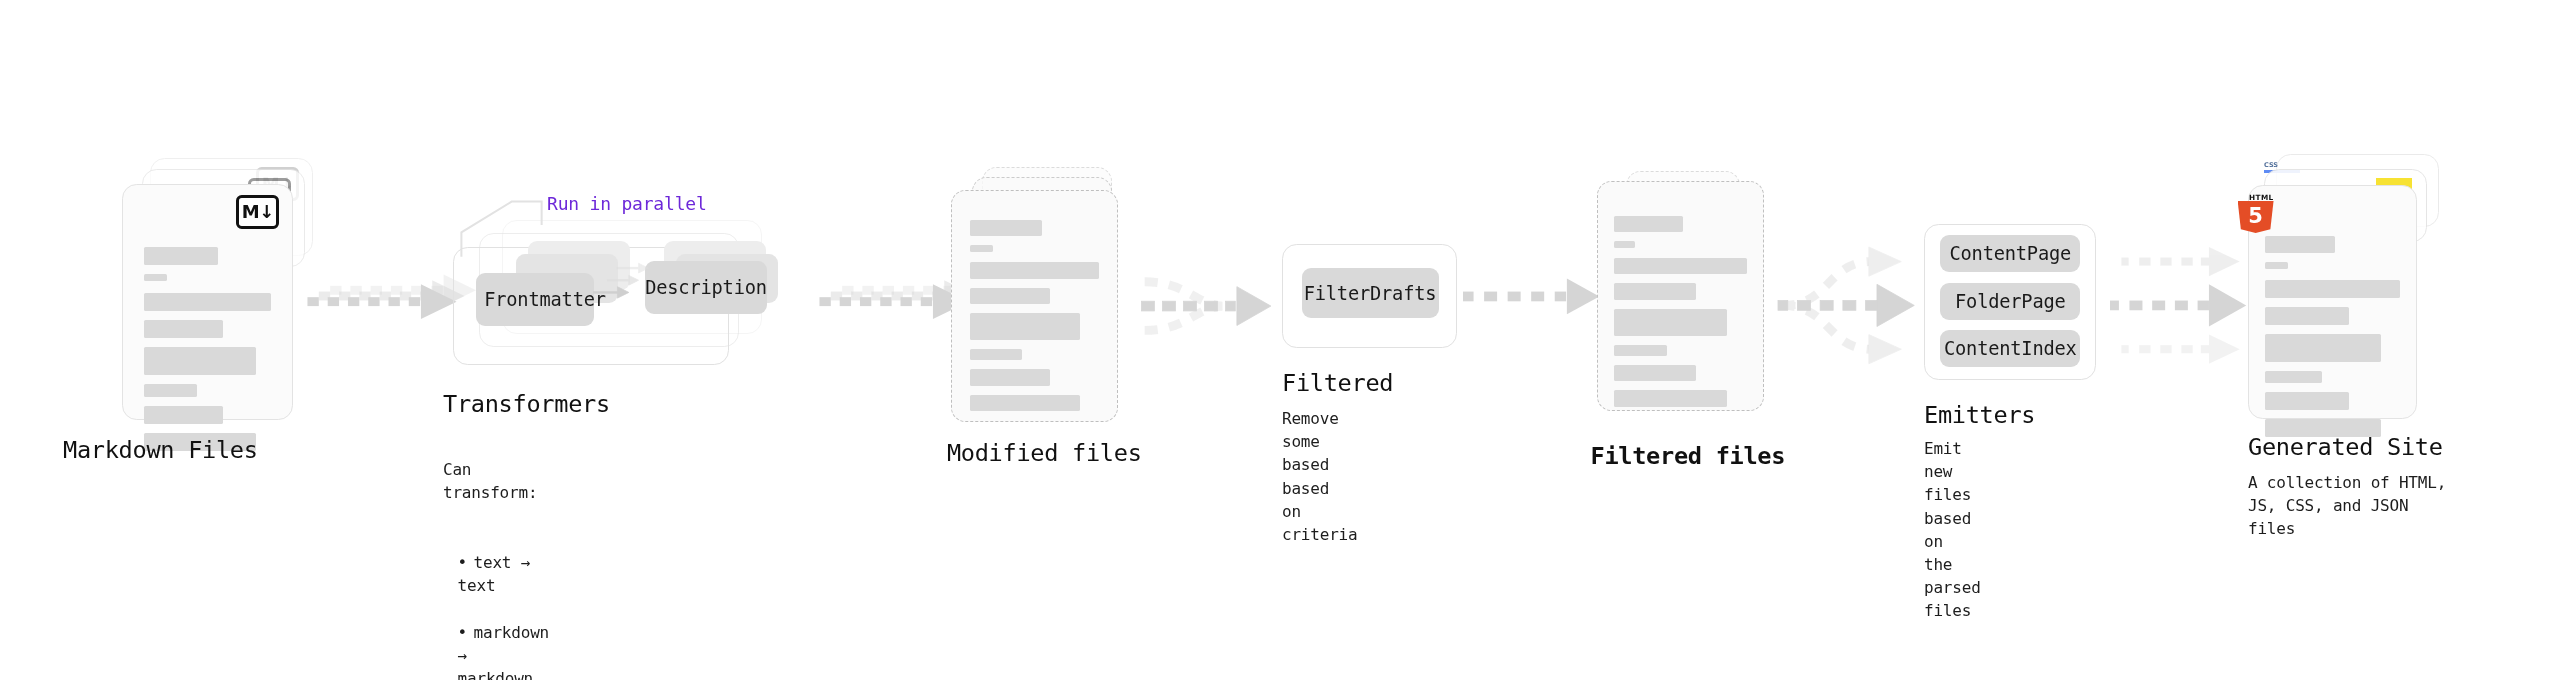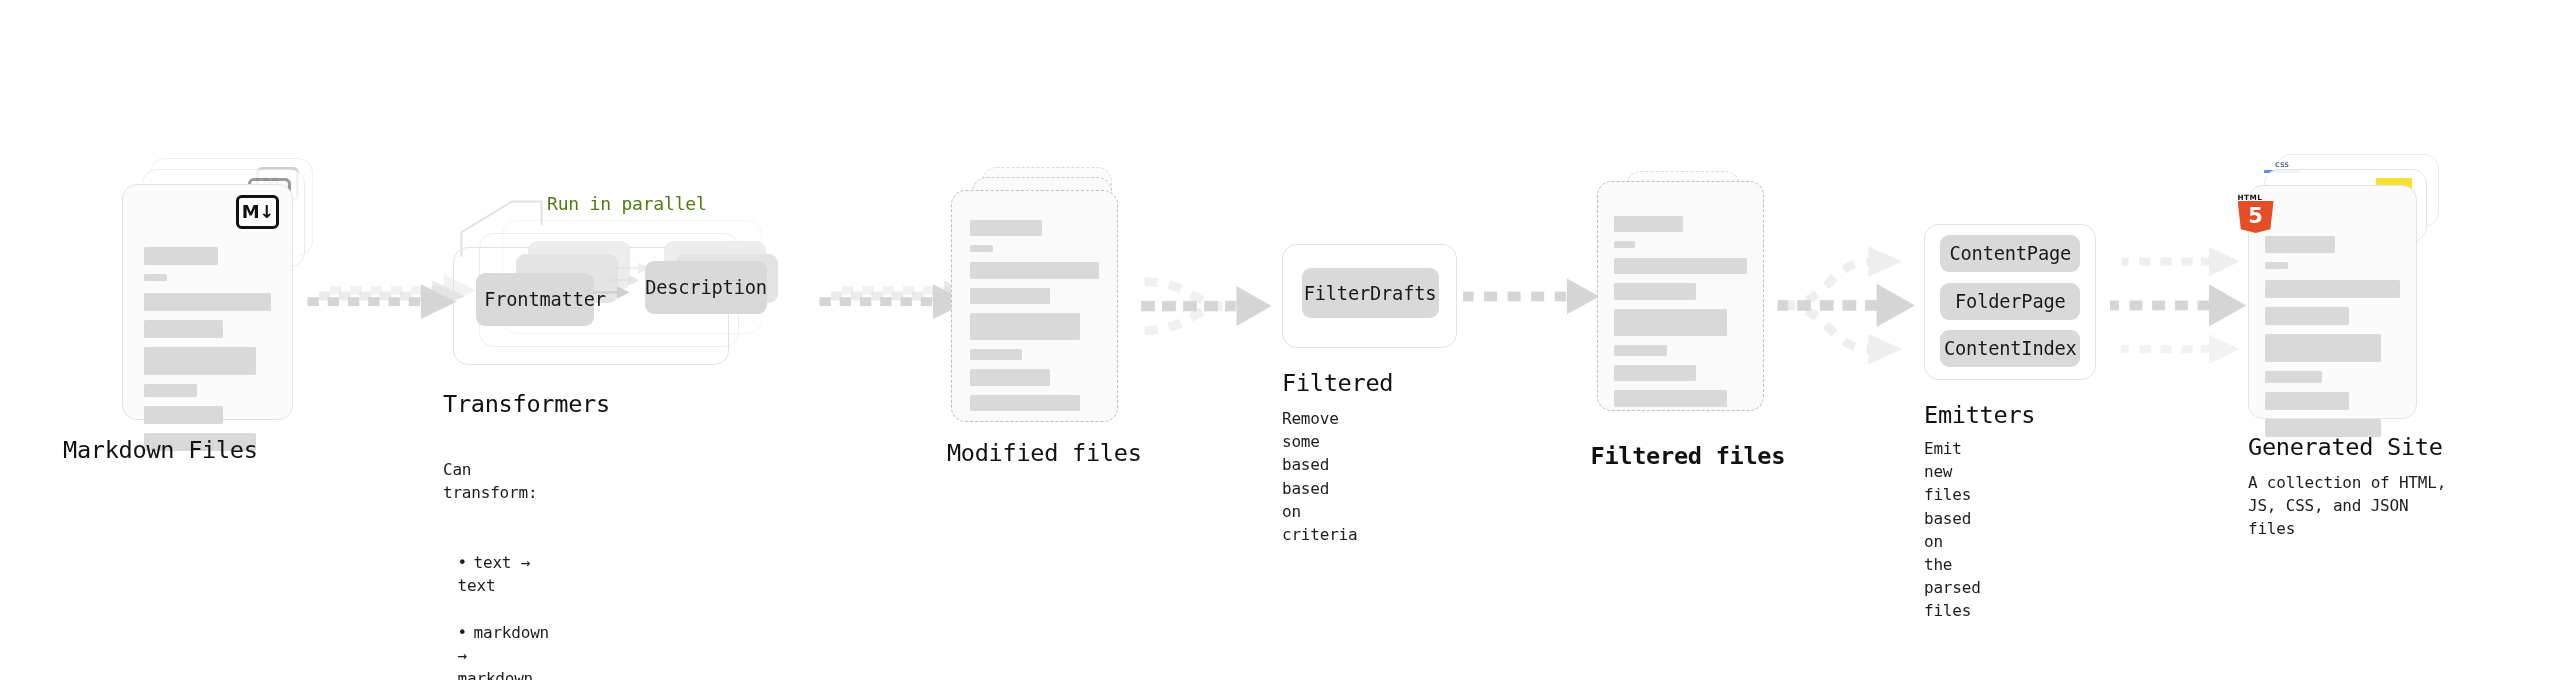--- a/index.html
+++ b/index.html
@@ -45,47 +45,47 @@
     position:absolute;left:0;top:8.1px;width:36px;height:32.5px;
     background:#e44d26;
     clip-path:polygon(0 0,100% 0,91% 88%,50% 100%,9% 88%);
   }
   .html5 .inner{
     position:absolute;left:4.9px;top:9.8px;width:26px;height:28px;
     color:#fff;font-size:21px;font-weight:700;line-height:28px;text-align:center;
     font-family:"DejaVu Sans","Liberation Sans",sans-serif;
   }
   .html5 .cap{
-    position:absolute;left:0;top:0;width:36px;text-align:left;
+    position:absolute;left:0;top:0;width:36px;text-align:right;
     font-size:7.3px;font-weight:700;letter-spacing:0.4px;color:#111;
     font-family:"DejaVu Sans","Liberation Sans",sans-serif;
   }
   .js-badge{width:36px;height:18px;background:#f7df1e;}
   .css-badge{width:36px;height:13px;position:relative;}
-  .css-badge .txt{font-size:6.5px;font-weight:700;color:#153e77;text-align:center;line-height:7.3px;
+  .css-badge .txt{font-size:6.5px;font-weight:700;color:#153e77;text-align:left;line-height:7.3px;
     font-family:"DejaVu Sans","Liberation Sans",sans-serif;}
   .css-badge .rule{height:3.3px;background:#2965f1;margin-top:0.8px;}
 
   
   .group{
     position:absolute;box-sizing:border-box;
     border:1.6px solid #e1e1e1;border-radius:14.6px;background:transparent;
   }
   .chip{
     position:absolute;box-sizing:border-box;
     background:#d9d9d9;border-radius:9px;
     display:flex;align-items:center;justify-content:center;
     font-size:18.7px;color:#1a1a1a;letter-spacing:-0.2px;white-space:nowrap;
   }
   .chip.l2{background:#e4e4e4;}
   .chip.l3{background:#ededed;}
 
   
   .parallel-label{
-    position:absolute;font-size:18px;color:#4d7c0f;white-space:nowrap;letter-spacing:-0.2px;
+    position:absolute;font-size:18px;color:#6d28d9;white-space:nowrap;letter-spacing:-0.2px;
   }
 
   
   .cap-title{position:absolute;font-size:23.6px;color:#111;white-space:nowrap;letter-spacing:-0.3px;}
   .cap-sub{position:absolute;font-size:16px;color:#1d1d1d;line-height:1.45;white-space:pre-line;letter-spacing:-0.2px;}
   .cap-sub ul{margin:0;padding:0 0 0 14.6px;list-style:none;}
   .cap-sub li:before{content:"\2022";margin-right:6.5px;}
 
   
   .arrowsvg{position:absolute;overflow:visible;}

